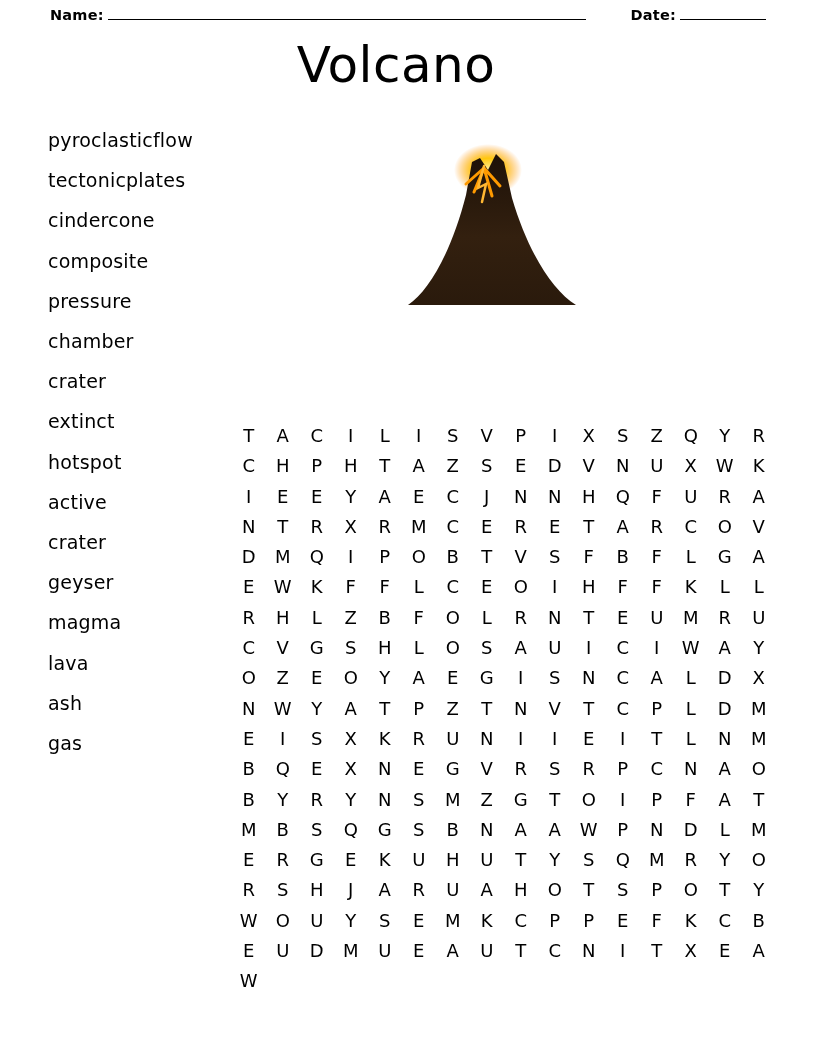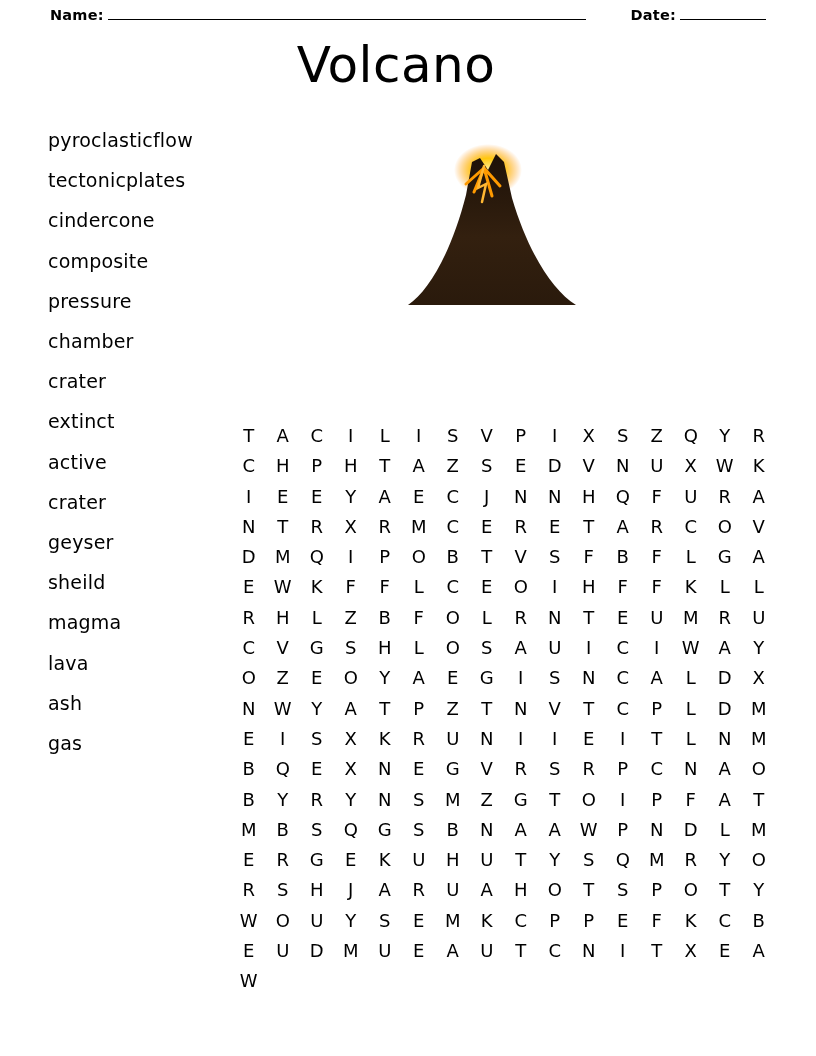--- a/index.html
+++ b/index.html
@@ -124,24 +124,24 @@
 
 <div class="word-list">
     <div class="word-item">pyroclasticflow</div>
     <div class="word-item">tectonicplates</div>
     <div class="word-item">cindercone</div>
     <div class="word-item">composite</div>
     <div class="word-item">pressure</div>
     <div class="word-item">chamber</div>
     <div class="word-item">crater</div>
     <div class="word-item">extinct</div>
+    <div class="word-item">hotspot</div>
     <div class="word-item">active</div>
     <div class="word-item">crater</div>
     <div class="word-item">geyser</div>
-    <div class="word-item">sheild</div>
     <div class="word-item">magma</div>
     <div class="word-item">lava</div>
     <div class="word-item">ash</div>
     <div class="word-item">gas</div>
   </div>
 
 <div class="illustration">
   <svg width="200" height="180" viewBox="0 0 200 180" xmlns="http://www.w3.org/2000/svg">
     <defs>
       <radialGradient id="glow" cx="50%" cy="50%" r="50%">

